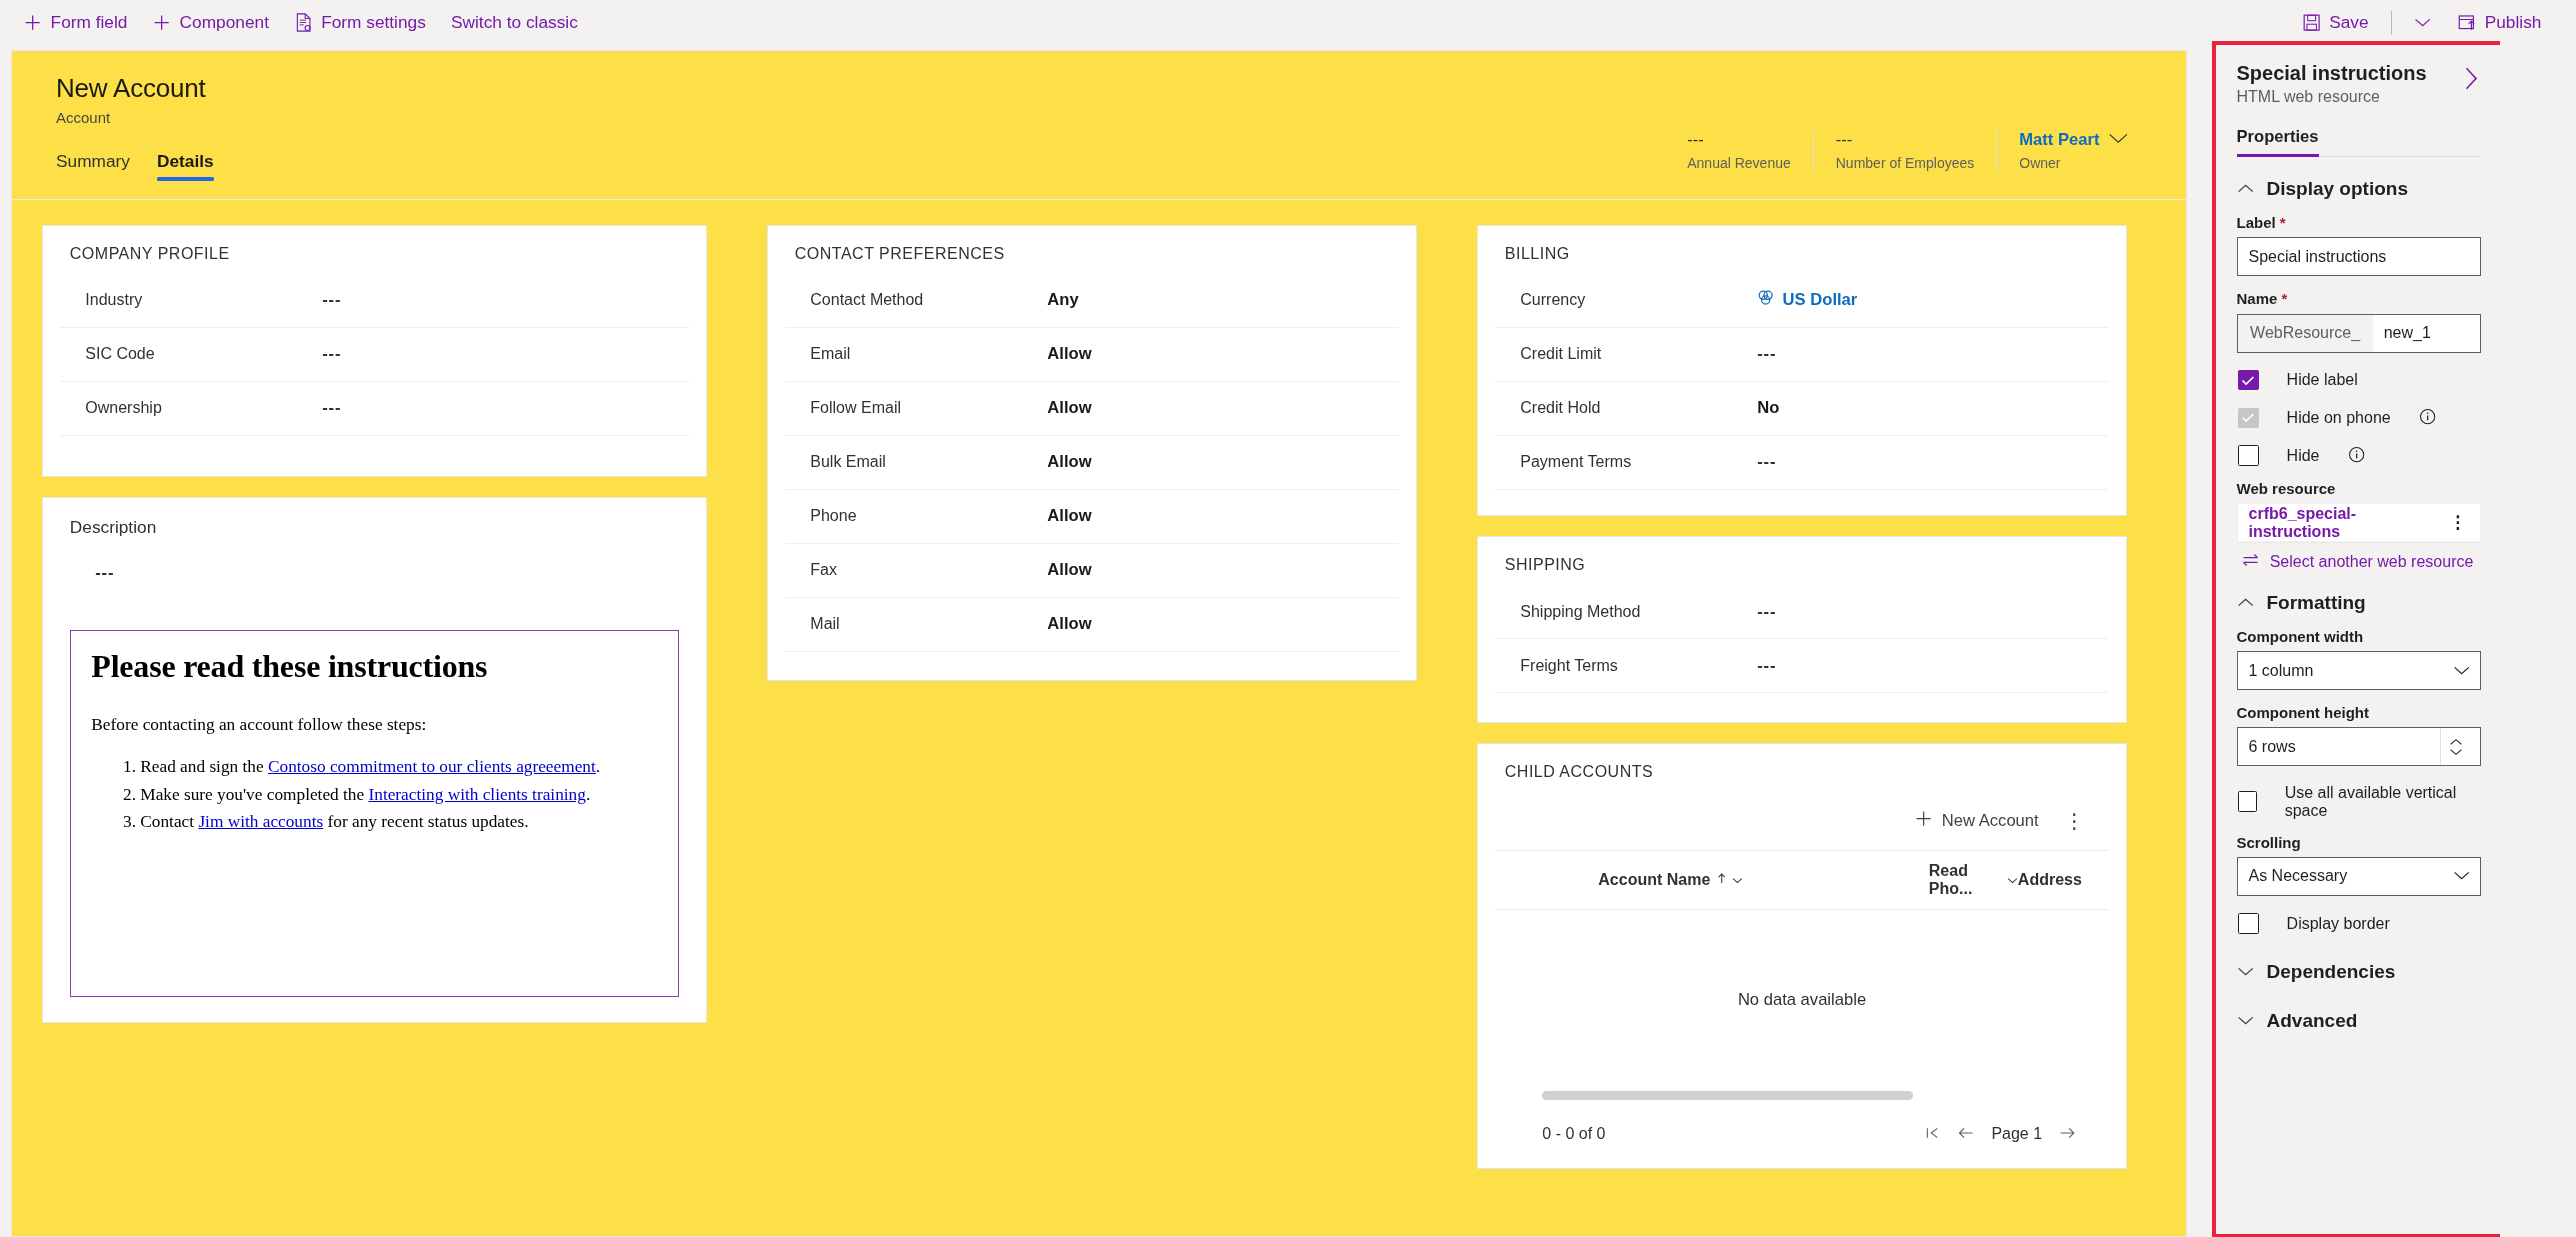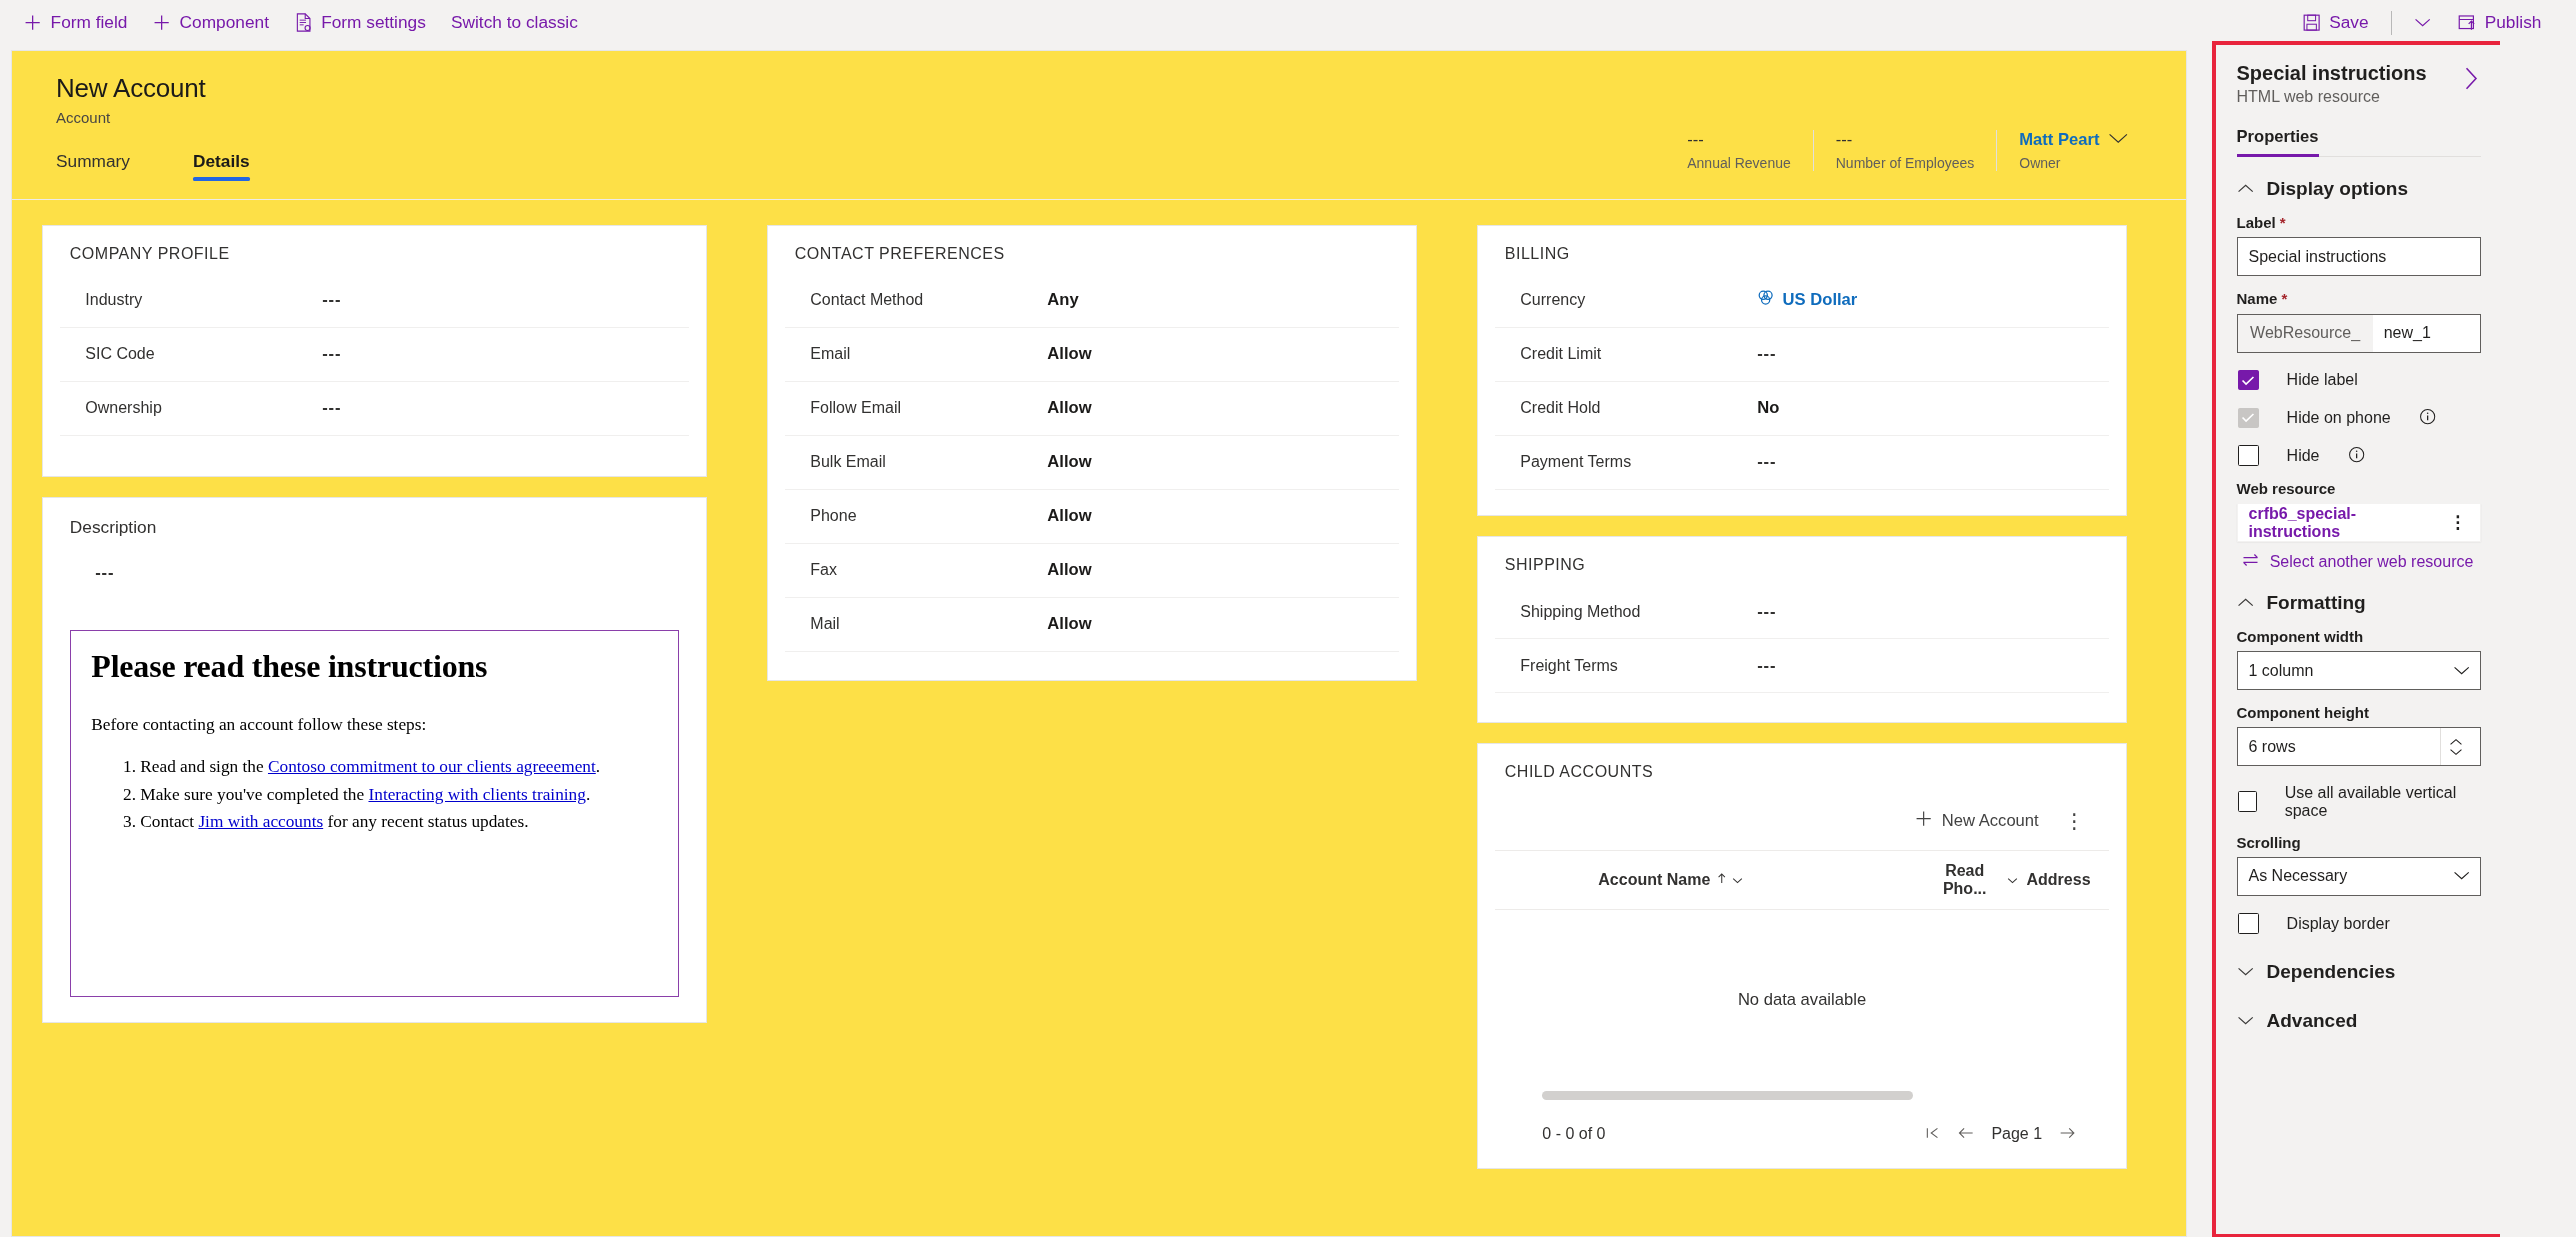--- a/index.html
+++ b/index.html
@@ -35,21 +35,21 @@
     background: #fde047;
     border: 0.8px solid #e6e6e6;
     overflow: hidden;
   }
   .form-header { padding: 22px 32px 0 44px; position: relative; height: 148px; }
   .form-title { font-size: 26px; color: #1b1a19; font-weight: 400; letter-spacing: -0.2px; }
   .form-subtitle { font-size: 15px; color: #484644; margin-top: 4.7px; }
 
   .tabs { display: flex; gap: 27px; margin-top: 25px; }
   .tab { font-size: 17.3px; color: #323130; padding-bottom: 9.5px; position: relative; cursor: default; }
-  .tab.active { font-weight: 600; color: #1b1a19; margin-left: 36px; }
+  .tab.active { font-weight: 600; color: #1b1a19; }
   .tab.active::after {
     content: ""; position: absolute; left: 0; right: 0; bottom: 0;
     height: 4px; background: #2266e3; border-radius: 1.6px;
   }
 
   .header-fields {
     position: absolute; right: 36px; top: 79px;
     display: flex; align-items: flex-start;
   }
   .hf { padding: 0 22px; text-align: left; border-left: 0.8px solid #e1dfdd; min-width: 95px; }
@@ -108,21 +108,21 @@
   .wr-list li { margin-bottom: 2.4px; }
   .wr-link { color: #0000cc; text-decoration: underline; }
 
   
   .grid-toolbar { display: flex; align-items: center; justify-content: flex-end; height: 58px; padding: 0 14px 0 9.5px; gap: 4.7px; }
   .grid-newbtn { display: flex; align-items: center; gap: 9.5px; font-size: 16.6px; color: #424242; padding: 6.3px 11px; cursor: default; }
   .grid-more { font-size: 20.5px; color: #424242; padding: 3.2px 9.5px; letter-spacing: 0.8px; }
   .grid-head {
     display: flex; align-items: center; height: 60px;
     border-top: 0.8px solid #edebe9; border-bottom: 0.8px solid #edebe9;
-    padding: 0 9.5px 0 103px; font-size: 16px; color: #323130; font-weight: 600; text-align: center;
+    padding: 0 9.5px 0 103px; font-size: 16px; color: #323130; font-weight: 600;
   }
   .gh-name { width: 386px; display:flex; align-items:center; gap: 6.3px;}
   .gh-phone { width: 104px; display:flex; align-items:center; gap: 6.3px;}
   .gh-addr { width: 95px; }
   .grid-empty { height: 181px; display:flex; align-items:center; justify-content:center; font-size: 16.6px; color: #323130; }
   .grid-scroll { height: 9.5px; background: #d2d0ce; border-radius: 4.7px; margin: 0 35px 0 47px; width: 371px; }
   .grid-footer { display:flex; align-items:center; height: 68px; padding: 0 32px 0 47px; font-size: 16px; color: #323130; }
   .grid-pager { margin-left: auto; display:flex; align-items:center; gap: 17.3px; color:#323130; font-size: 16px;}
   .pg-ico { color: #605e5c; font-size: 17.3px; }
 

